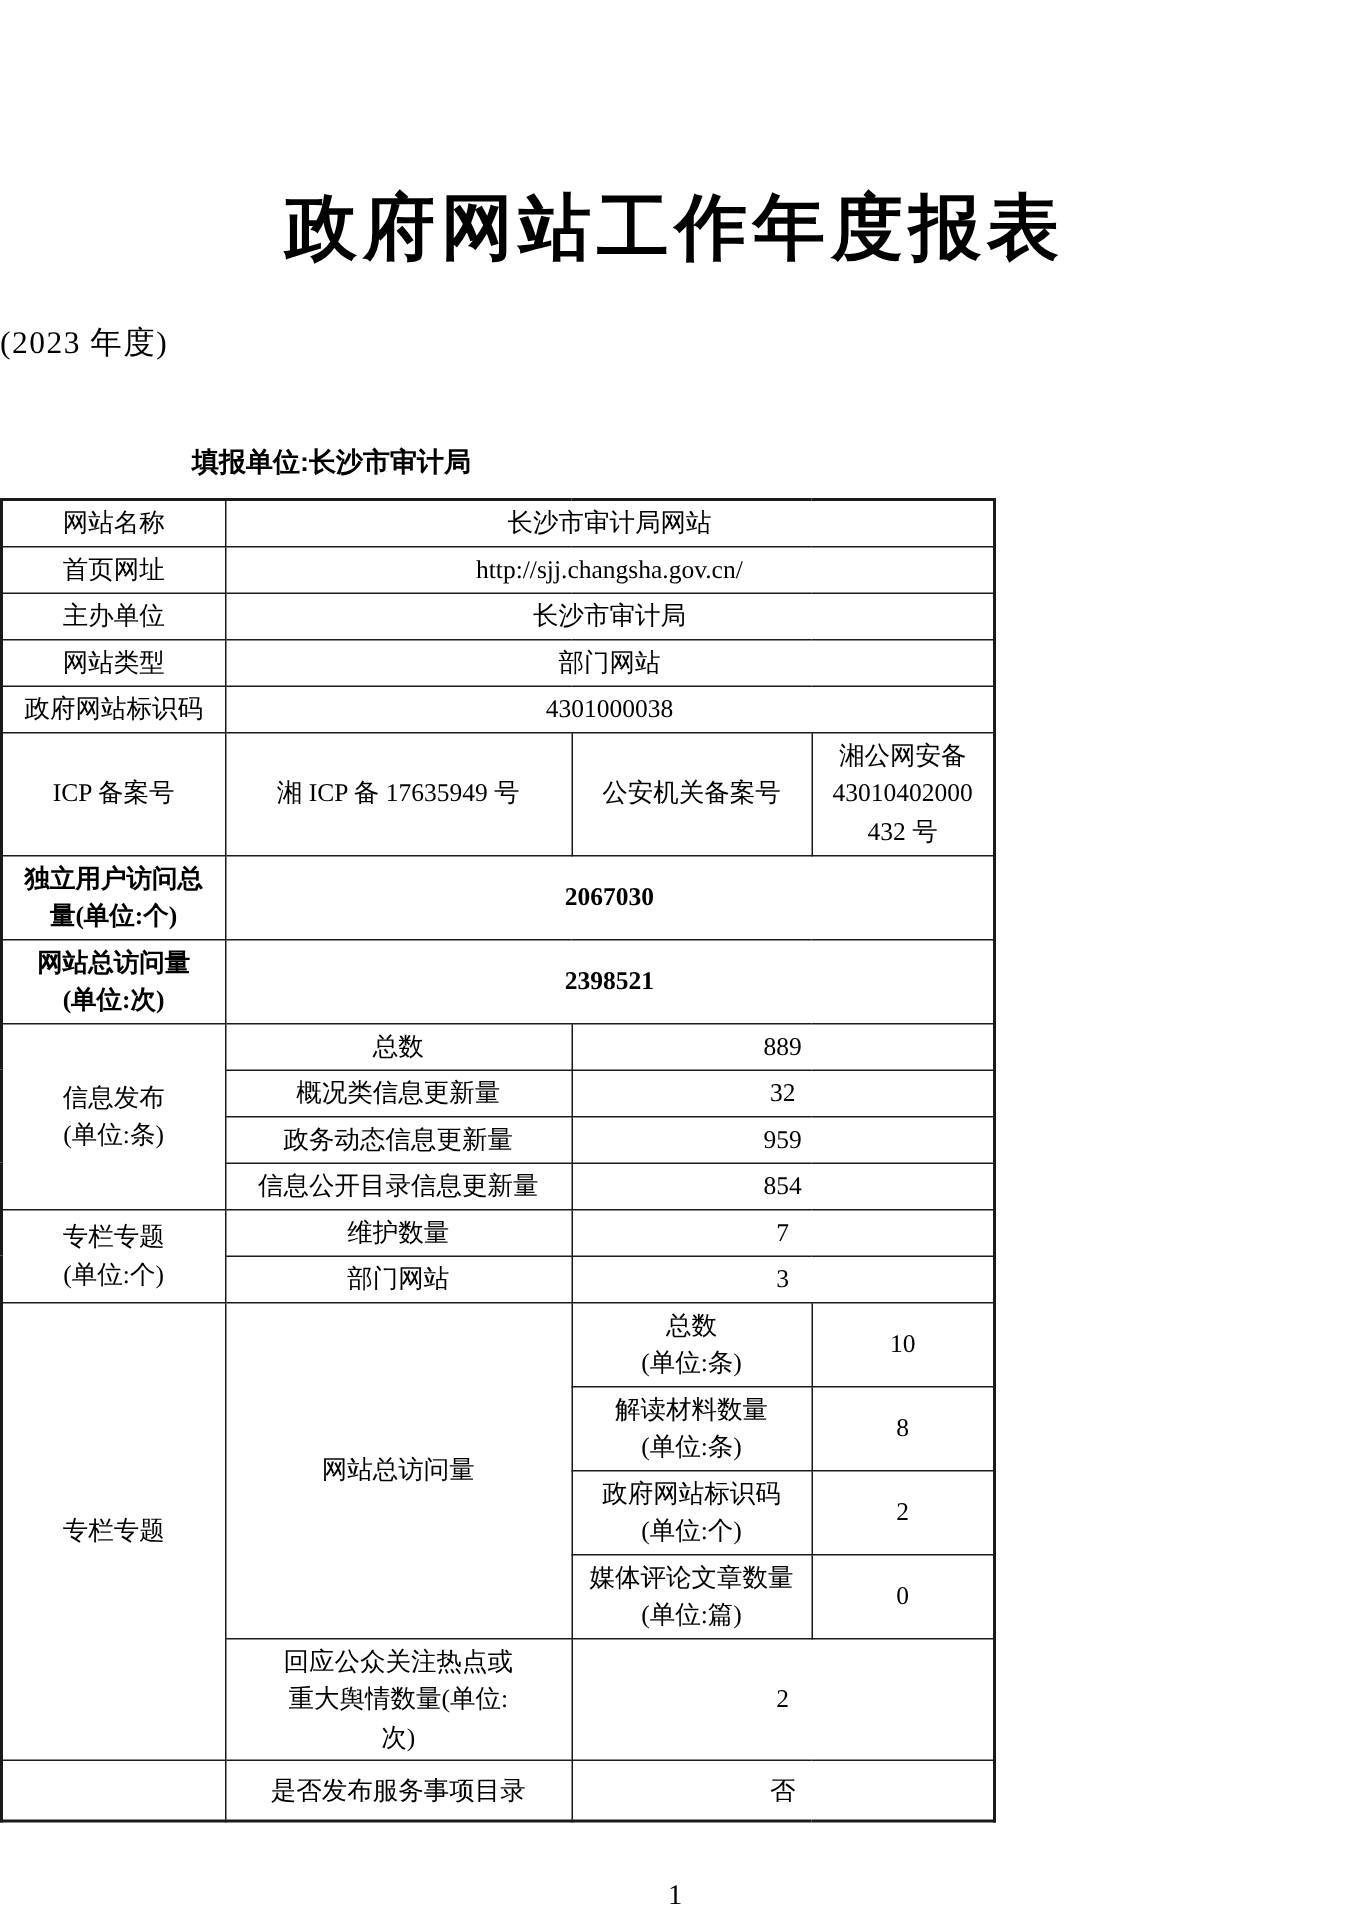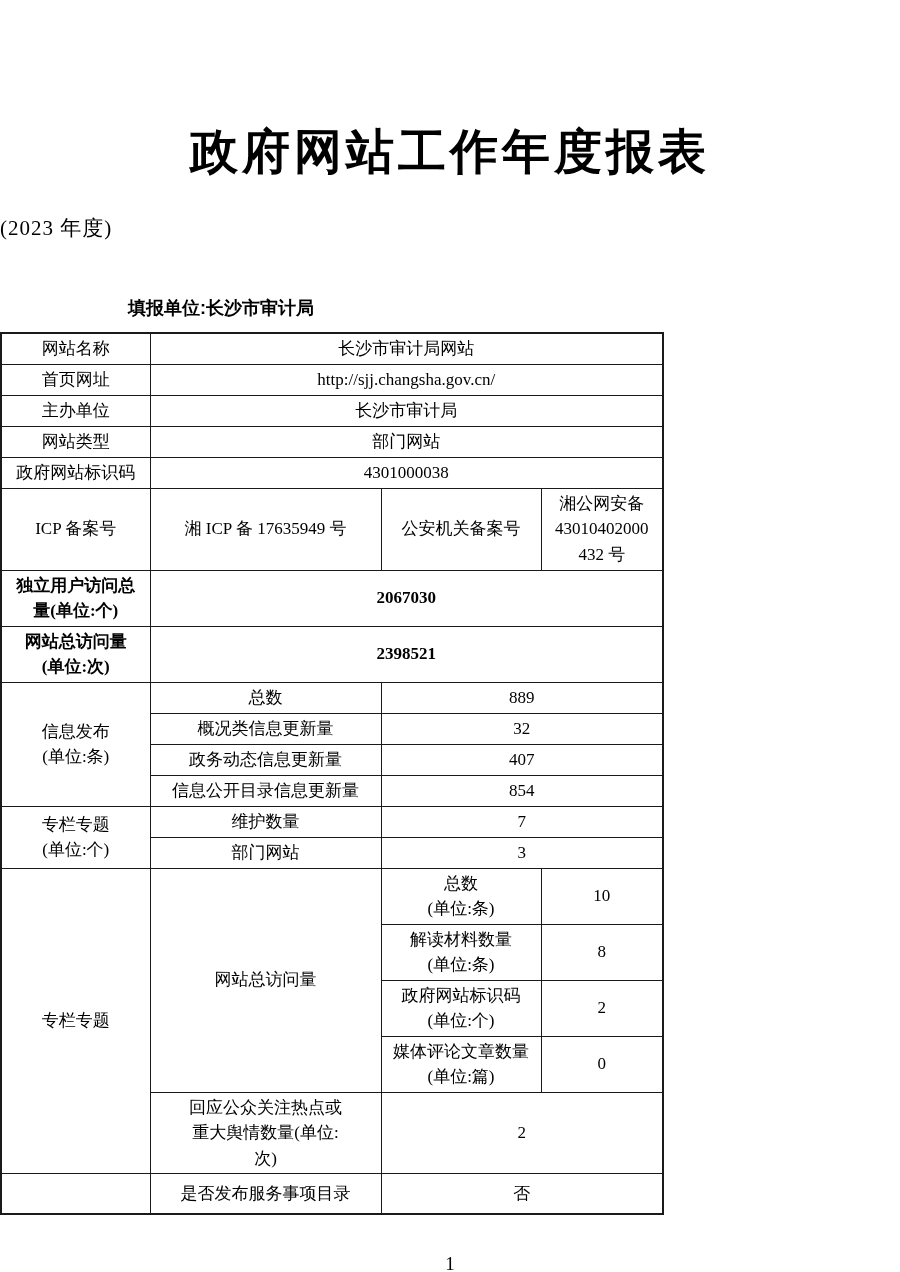--- a/index.html
+++ b/index.html
@@ -124,21 +124,21 @@
 (单位:条)</td>
       <td>总数</td>
       <td colspan="2">889</td>
     </tr>
     <tr class="h31">
       <td>概况类信息更新量</td>
       <td colspan="2">32</td>
     </tr>
     <tr class="h31">
       <td>政务动态信息更新量</td>
-      <td colspan="2">407</td>
+      <td colspan="2">959</td>
     </tr>
     <tr class="h31">
       <td>信息公开目录信息更新量</td>
       <td colspan="2">854</td>
     </tr>
 
     <tr class="h31">
       <td rowspan="2">专栏专题
 (单位:个)</td>
       <td>维护数量</td>

